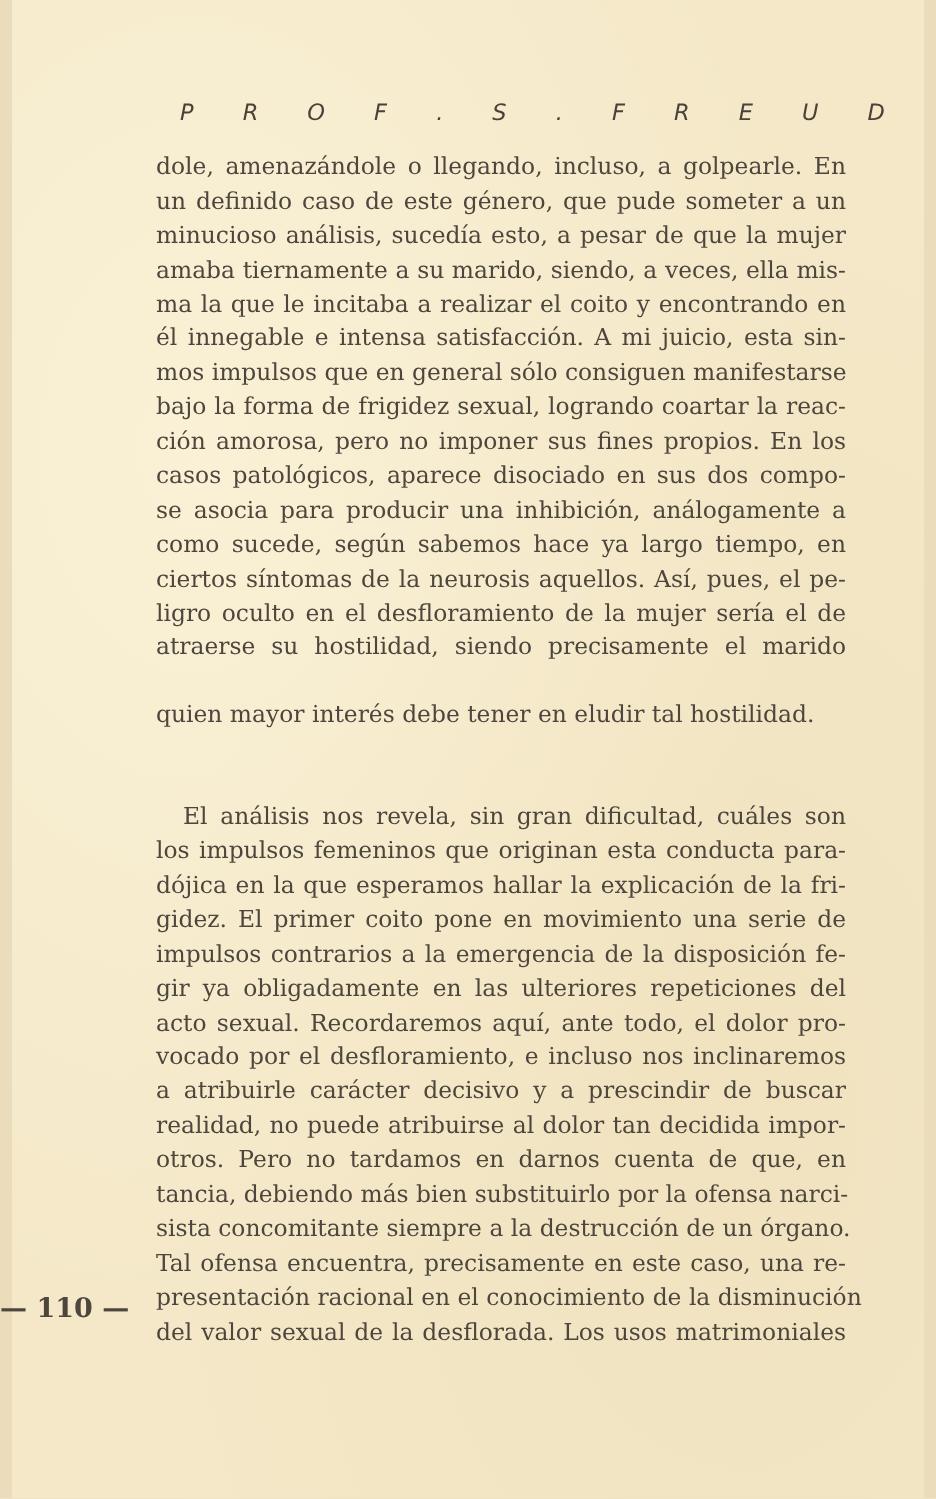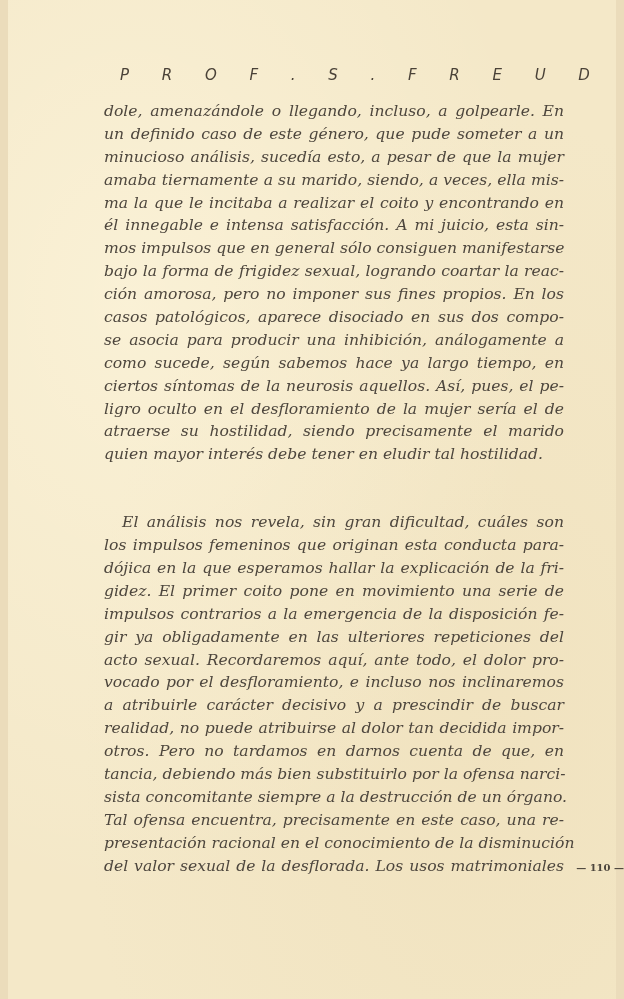--- a/index.html
+++ b/index.html
@@ -47,38 +47,38 @@
       font-size: 15.6px;
       line-height: 22.9px;
       color: #4d463d;
     }
     .line {
       display: block;
       text-align: justify;
       text-align-last: justify;
       white-space: nowrap;
       height: 22.9px;
-      font-style: italic;
     }
     .line.last {
       text-align-last: left;
+      margin-top: 22px;
     }
     .line.indent {
       padding-left: 18px;
       margin-top: 45px;
     }
     .folio {
       position: absolute;
       left: 0;
       width: 624px;
       top: 862px;
-      text-align: right;
+      text-align: left;
       font-family: "DejaVu Serif", serif;
       font-weight: bold;
-      font-size: 10px;
+      font-size: 18px;
       color: #4d463d;
     }
   </style>
 </head>
 <body>
 
 <div class="page">
   <div class="running-head">
     <span>P</span>
     <span>R</span>

